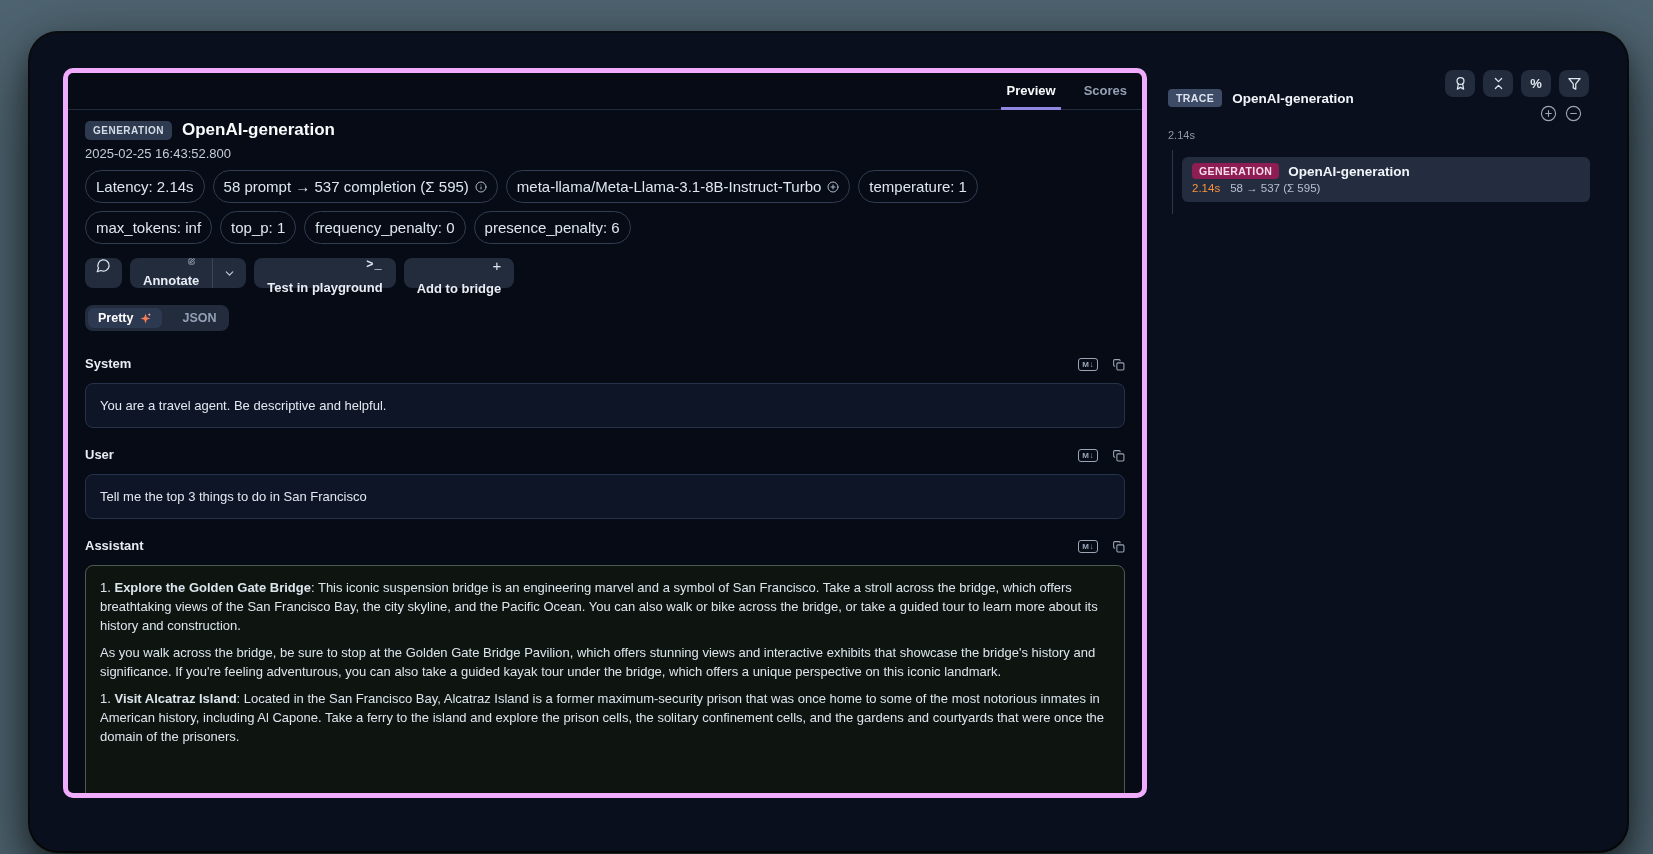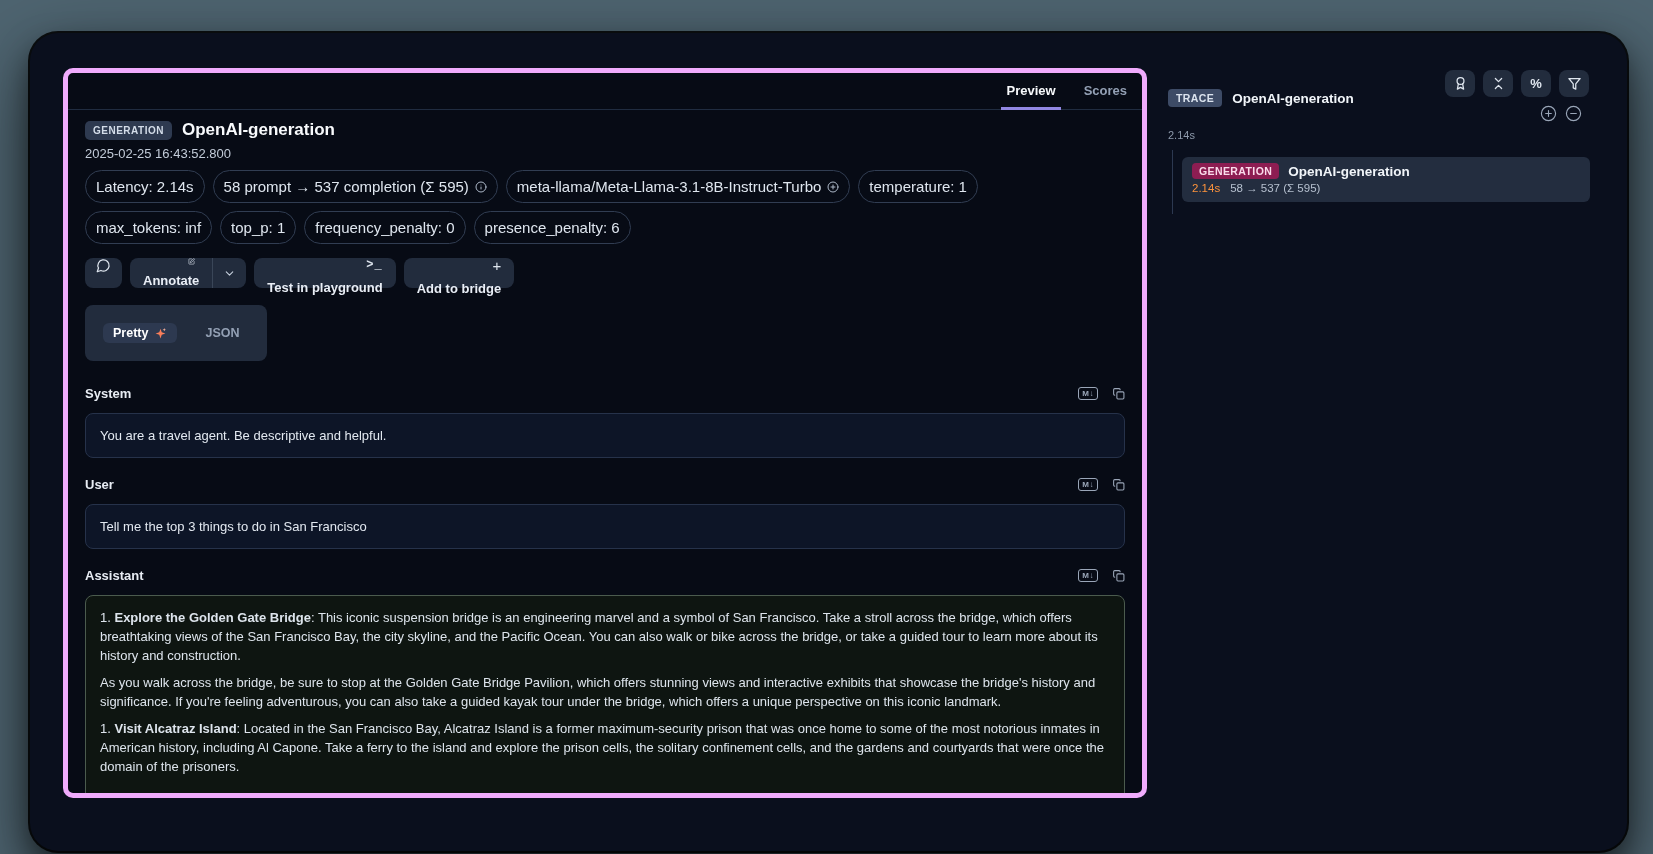--- a/index.html
+++ b/index.html
@@ -57,32 +57,32 @@
   .btn.icon-only { padding:0 11px; }
   .btn svg { width:15px; height:15px; stroke:#dfe6ef; fill:none; stroke-width:2; stroke-linecap:round; stroke-linejoin:round; }
   .split { display:inline-flex; background:#222c3d; border-radius:8px; height:30px; }
   .split .btn { background:transparent; }
   .split .chev { display:flex; align-items:center; padding:0 10px; border-left:1px solid #3a4658; cursor:pointer; }
   .split .chev svg { width:13px; height:13px; stroke:#c6cfdc; fill:none; stroke-width:2; stroke-linecap:round; stroke-linejoin:round; }
   .term-glyph { font-family:"Liberation Mono","DejaVu Sans Mono",monospace; font-size:12px; font-weight:700; color:#dfe6ef; letter-spacing:1px; }
   .plus-glyph { font-size:15px; font-weight:400; color:#dfe6ef; line-height:1; }
   .view-toggle {
     margin-top:17px; display:inline-flex; align-items:center; background:#222c3d;
-    border-radius:8px; padding:18px; gap:18px;
+    border-radius:8px; padding:3px; gap:10px;
   }
   .seg {
     display:inline-flex; align-items:center; gap:6px; padding:3px 10px; border-radius:6px;
     font-size:12.5px; font-weight:700; color:#93a0b4; cursor:pointer;
   }
   .seg.active { color:#ffffff; background:#2d3950; }
   .seg svg { width:13px; height:13px; }
   
   .msg-section { margin-top:19px; }
   .msg-section:first-child { margin-top:25px; }
-  .msg-head { display:flex; align-items:center; justify-content:space-between; }
+  .msg-head { display:flex; align-items:flex-end; justify-content:space-between; }
   .msg-role { font-size:13px; font-weight:700; color:#e8edf4; }
   .msg-icons { display:flex; align-items:center; gap:14px; }
   .md-chip {
     font-size:8px; font-weight:700; color:#9aa6b8; border:1px solid #9aa6b8;
     border-radius:3px; padding:1px 3px; cursor:pointer; letter-spacing:.5px;
   }
   .copy-btn { cursor:pointer; display:flex; }
   .copy-btn svg { width:13px; height:13px; stroke:#9aa6b8; fill:none; stroke-width:2; stroke-linecap:round; stroke-linejoin:round; }
   .msg-box {
     margin-top:12px; background:#0d1527; border:1px solid #26324a; border-radius:8px;

